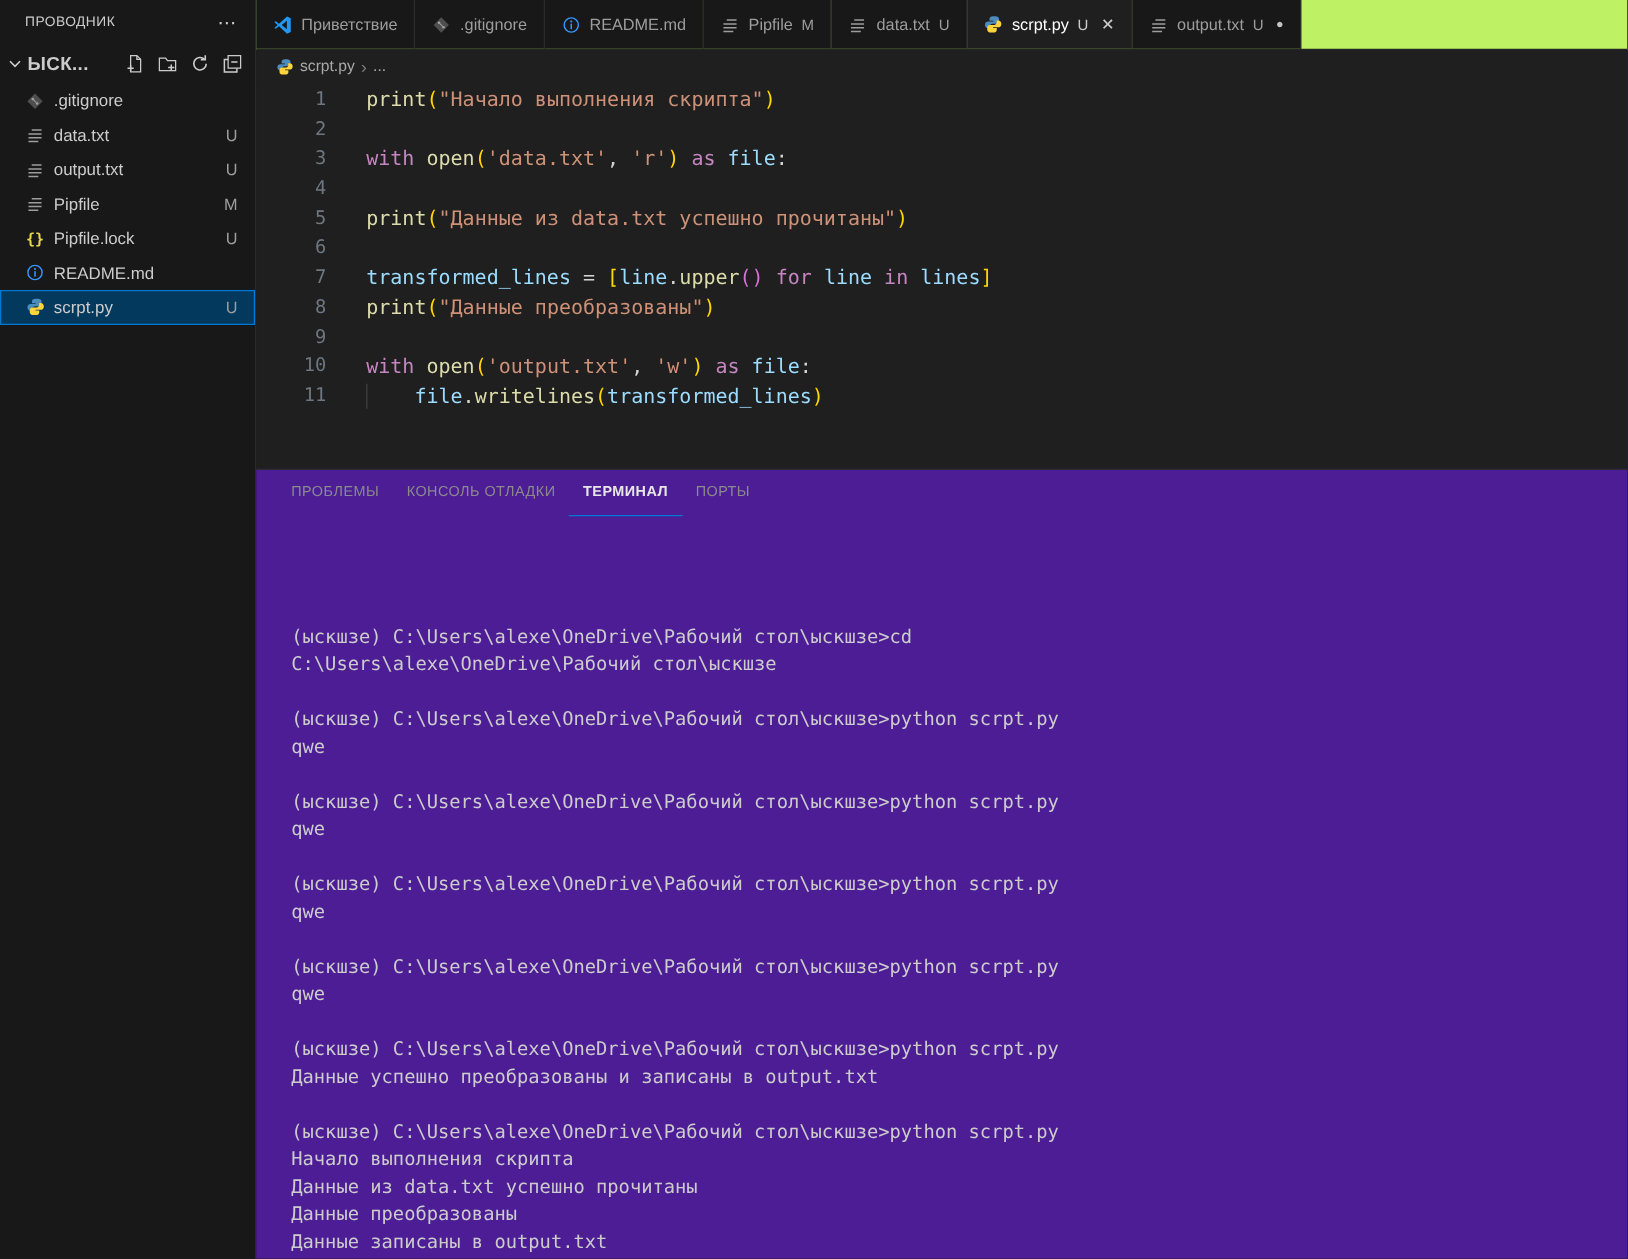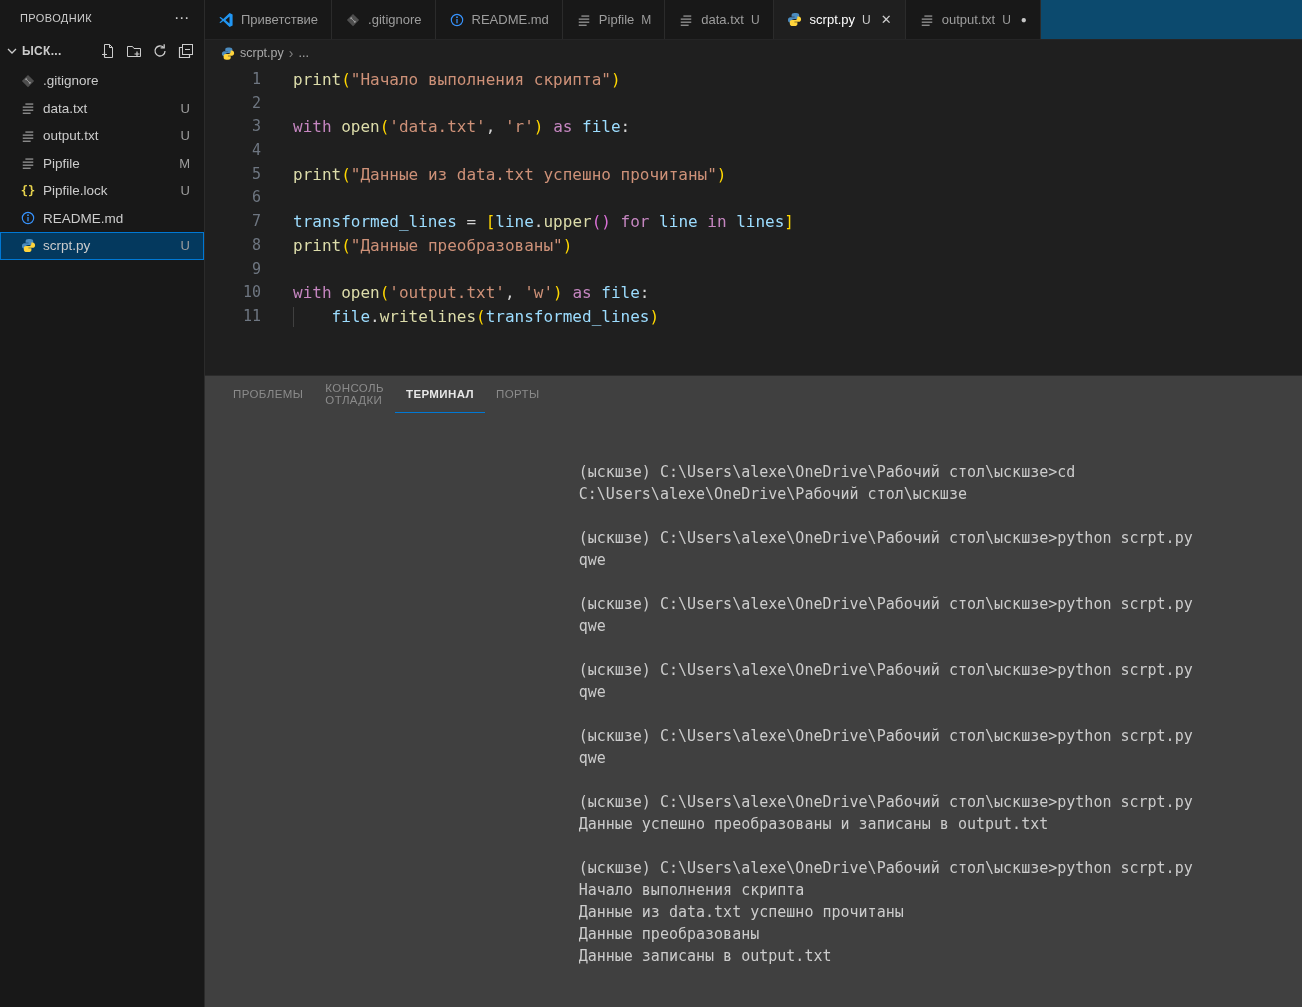--- a/index.html
+++ b/index.html
@@ -13,33 +13,33 @@
   .app{display:flex;width:1302px;height:1007px;}
 
   
   .sidebar{width:205px;min-width:205px;background:#181818;border-right:1px solid #2b2b2b;
     display:flex;flex-direction:column;color:#cccccc;}
   .sb-title{height:35px;display:flex;align-items:center;justify-content:space-between;
     padding:0 14px 0 20px;font-size:11px;color:#cccccc;letter-spacing:.4px;}
   .sb-more{color:#cccccc;font-size:15px;cursor:pointer;letter-spacing:1px;}
   .sb-section{height:32px;display:flex;align-items:center;padding:0 10px 0 4px;gap:2px;}
   .sb-chevron{width:16px;display:flex;align-items:center;justify-content:center;}
-  .sb-ws{font-size:12px;font-weight:bold;letter-spacing:.3px;flex:0 0 auto;margin-right:4px;}
+  .sb-ws{font-size:15px;font-weight:bold;letter-spacing:.3px;flex:0 0 auto;margin-right:4px;}
   .sb-actions{margin-left:auto;display:flex;gap:10px;align-items:center;}
   .sb-actions .aicon{width:16px;height:16px;display:flex;align-items:center;justify-content:center;cursor:pointer;}
   .file-row{height:27.5px;display:flex;align-items:center;padding-left:20px;font-size:13.5px;
     color:#cccccc;cursor:pointer;position:relative;}
   .file-row .ficon{width:16px;height:16px;margin-right:7px;display:flex;align-items:center;
     justify-content:center;flex:0 0 16px;font-size:11px;}
   .file-row .badge{margin-left:auto;margin-right:14px;color:#9d9d9d;font-size:13px;}
   .file-row.selected{background:var(--sel-bg);outline:1px solid var(--accent);outline-offset:-1px;}
 
   
   .main{flex:1;display:flex;flex-direction:column;min-width:0;}
-  .tabbar{height:40px;background:#0c4a6e;display:flex;align-items:stretch;flex:0 0 40px;
+  .tabbar{height:40px;background:#bef264;display:flex;align-items:stretch;flex:0 0 40px;
     border-bottom:1px solid #252526;}
   .tab{display:flex;align-items:center;gap:7px;padding:0 13px;font-size:13px;color:#9d9d9d;
     border-right:1px solid #2b2b2b;cursor:pointer;white-space:nowrap;background:#181818;}
   .tab.active{background:#1f1f1f;color:#ffffff;}
   .tab .ticon{width:16px;height:16px;display:flex;align-items:center;justify-content:center;font-size:11px;}
   .tab .tbadge{font-size:12px;color:#9d9d9d;}
   .tab.active .tbadge{color:#cccccc;}
   .tab .tclose{font-size:13px;color:#cccccc;margin-left:3px;cursor:pointer;}
   .tab .tdot{font-size:10px;color:#c5c5c5;margin-left:3px;}
 
@@ -54,21 +54,21 @@
   .code-line .gutter{width:56px;text-align:right;color:#6e7681;font-size:15px;flex:0 0 56px;}
   .code-line .lcontent{margin-left:32px;white-space:pre;position:relative;}
   .code-line.current{border-top:1px solid #2a2a2a;border-bottom:1px solid #2a2a2a;}
   .code-line.current .gutter{color:#c6c6c6;}
   .lcontent .guide{position:absolute;left:0;top:2px;bottom:2px;border-left:1px solid #404040;}
   .tk-k{color:var(--tk-k);} .tk-f{color:var(--tk-f);} .tk-s{color:var(--tk-s);}
   .tk-v{color:var(--tk-v);} .tk-d{color:var(--tk-d);}
   .tk-b1{color:var(--tk-b1);} .tk-b2{color:var(--tk-b2);}
 
   
-  .panel{flex:1;background:#404040;border-top:1px solid #2b2b2b;display:flex;min-height:0;}
+  .panel{flex:1;background:#4c1d95;border-top:1px solid #2b2b2b;display:flex;flex-direction:column;min-height:0;}
   .panel-tabs{height:37px;display:flex;align-items:stretch;padding-left:17px;flex:0 0 37px;}
   .panel-tab{display:flex;align-items:center;padding:0 11px;font-size:11.5px;letter-spacing:.4px;
     color:#8b8b8b;cursor:pointer;border-bottom:1px solid transparent;}
   .panel-tab.active{color:#e7e7e7;border-bottom-color:var(--accent);font-weight:bold;}
   .terminal{flex:1;padding:41px 0 12px 28px;font-family:"DejaVu Sans Mono",monospace;font-size:15px;
     line-height:22px;color:#cccccc;white-space:pre;cursor:text;overflow:hidden;}
   .t-line{height:22px;}
 </style>
 </head>
 <body>

